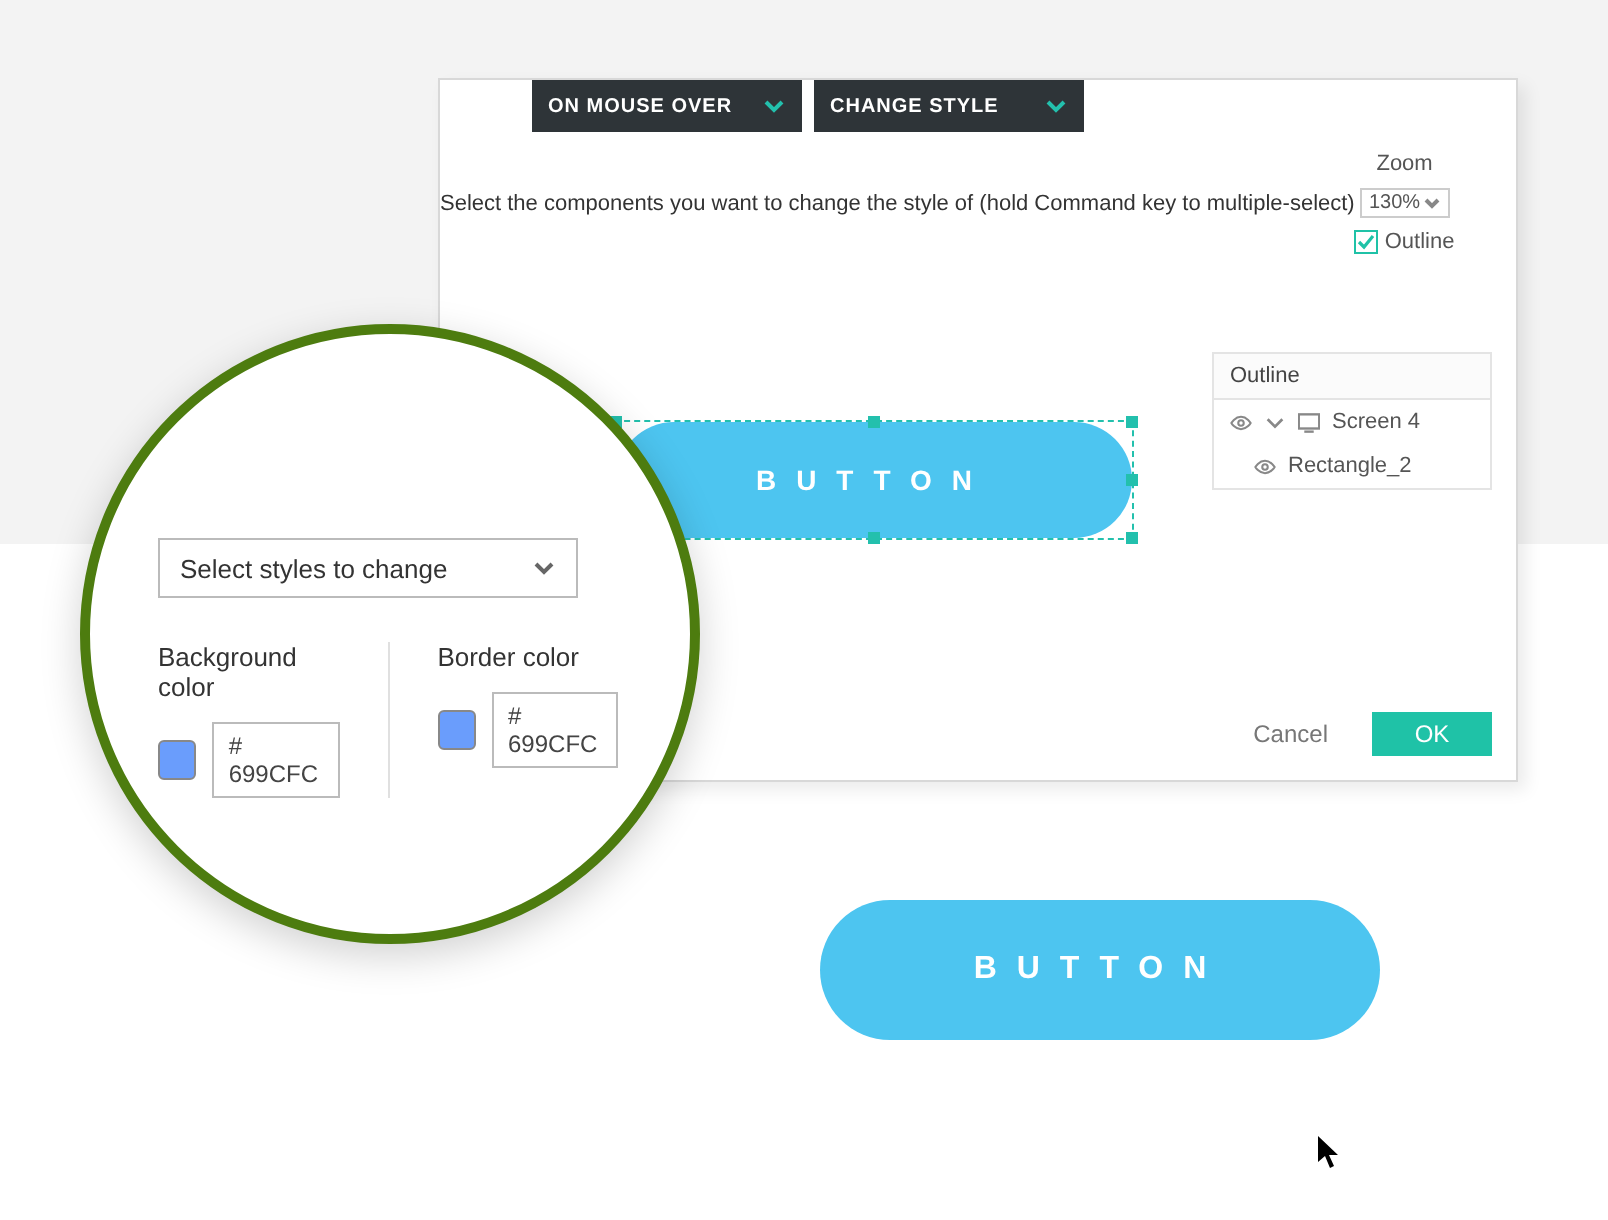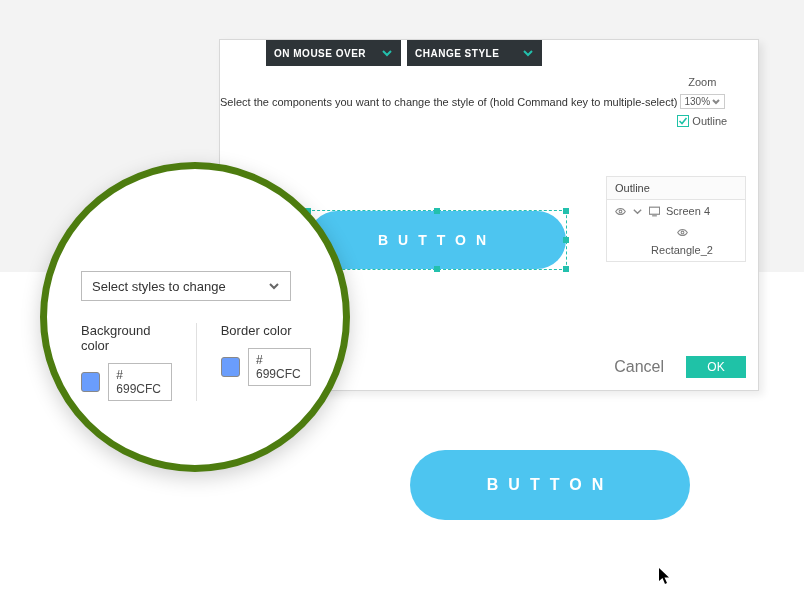--- a/index.html
+++ b/index.html
@@ -88,27 +88,27 @@
     position:absolute; left:12px; bottom:54px; display:flex; gap:8px; align-items:center;
   }
   .mini-select { border:1px solid #ccc; height:22px; width:24px; display:flex; align-items:center; justify-content:center;}
   .mini-select svg { width:10px; height:10px; stroke:#888; fill:none; stroke-width:2;}
   .mini-block { font-size:11px; color:#555;}
   .mini-block .swatch-row { display:flex; align-items:center; gap:4px; margin-top:4px;}
   .swatch { width:16px; height:14px; background:#6a9dfc; border:1px solid #999; border-radius:2px;}
   .hexbox { border:1px solid #ccc; padding:2px 4px; font-size:10px; color:#666;}
 
   .dialog-footer { position:absolute; right:12px; bottom:12px; display:flex; gap:16px; align-items:center;}
-  .btn-cancel { font-size:16px; color:#777; background:none; border:none; cursor:pointer;}
+  .btn-cancel { font-size:12px; color:#777; background:none; border:none; cursor:pointer;}
   .btn-ok { font-size:12px; color:#fff; background:#1fc2a7; border:none; width:60px; height:22px; cursor:pointer;}
 
   
   .lens {
     position:absolute; left:40px; top:162px; width:310px; height:310px;
-    background:#fff; border:7px solid #4d7c0f; border-radius:50%;
+    background:#fff; border:5px solid #4d7c0f; border-radius:50%;
     box-shadow:0 6px 20px rgba(0,0,0,.18);
     z-index:20;
     padding:40px 34px;
   }
   .lens-select {
     border:1px solid #bbb; height:30px; width:210px;
     display:flex; justify-content:space-between; align-items:center;
     padding:0 10px; font-size:13px; color:#333; cursor:pointer;
     
     margin-top:62px;
@@ -219,21 +219,21 @@
         </svg>
       <svg viewBox="0 0 12 12">
           <polyline points="2,4 6,8 10,4"></polyline>
         </svg>
       <svg viewBox="0 0 14 12">
           <rect x="0.5" y="0.5" width="13" height="9"></rect>
           <line x1="4" y1="11.5" x2="10" y2="11.5"></line>
         </svg>
       <span>Screen 4</span>
     </div>
-    <div class="row" style="padding-left:20px;flex-direction:column;">
+    <div class="row" style="padding-left:20px;">
       <svg viewBox="0 0 16 16">
           <path d="M1 8s2.5-4.5 7-4.5S15 8 15 8s-2.5 4.5-7 4.5S1 8 1 8z"></path>
           <circle cx="8" cy="8" r="2"></circle>
         </svg>
       <span>Rectangle_2</span>
     </div>
   </div>
 
   <div class="dialog-footer">
     <button class="btn-cancel">Cancel</button>

